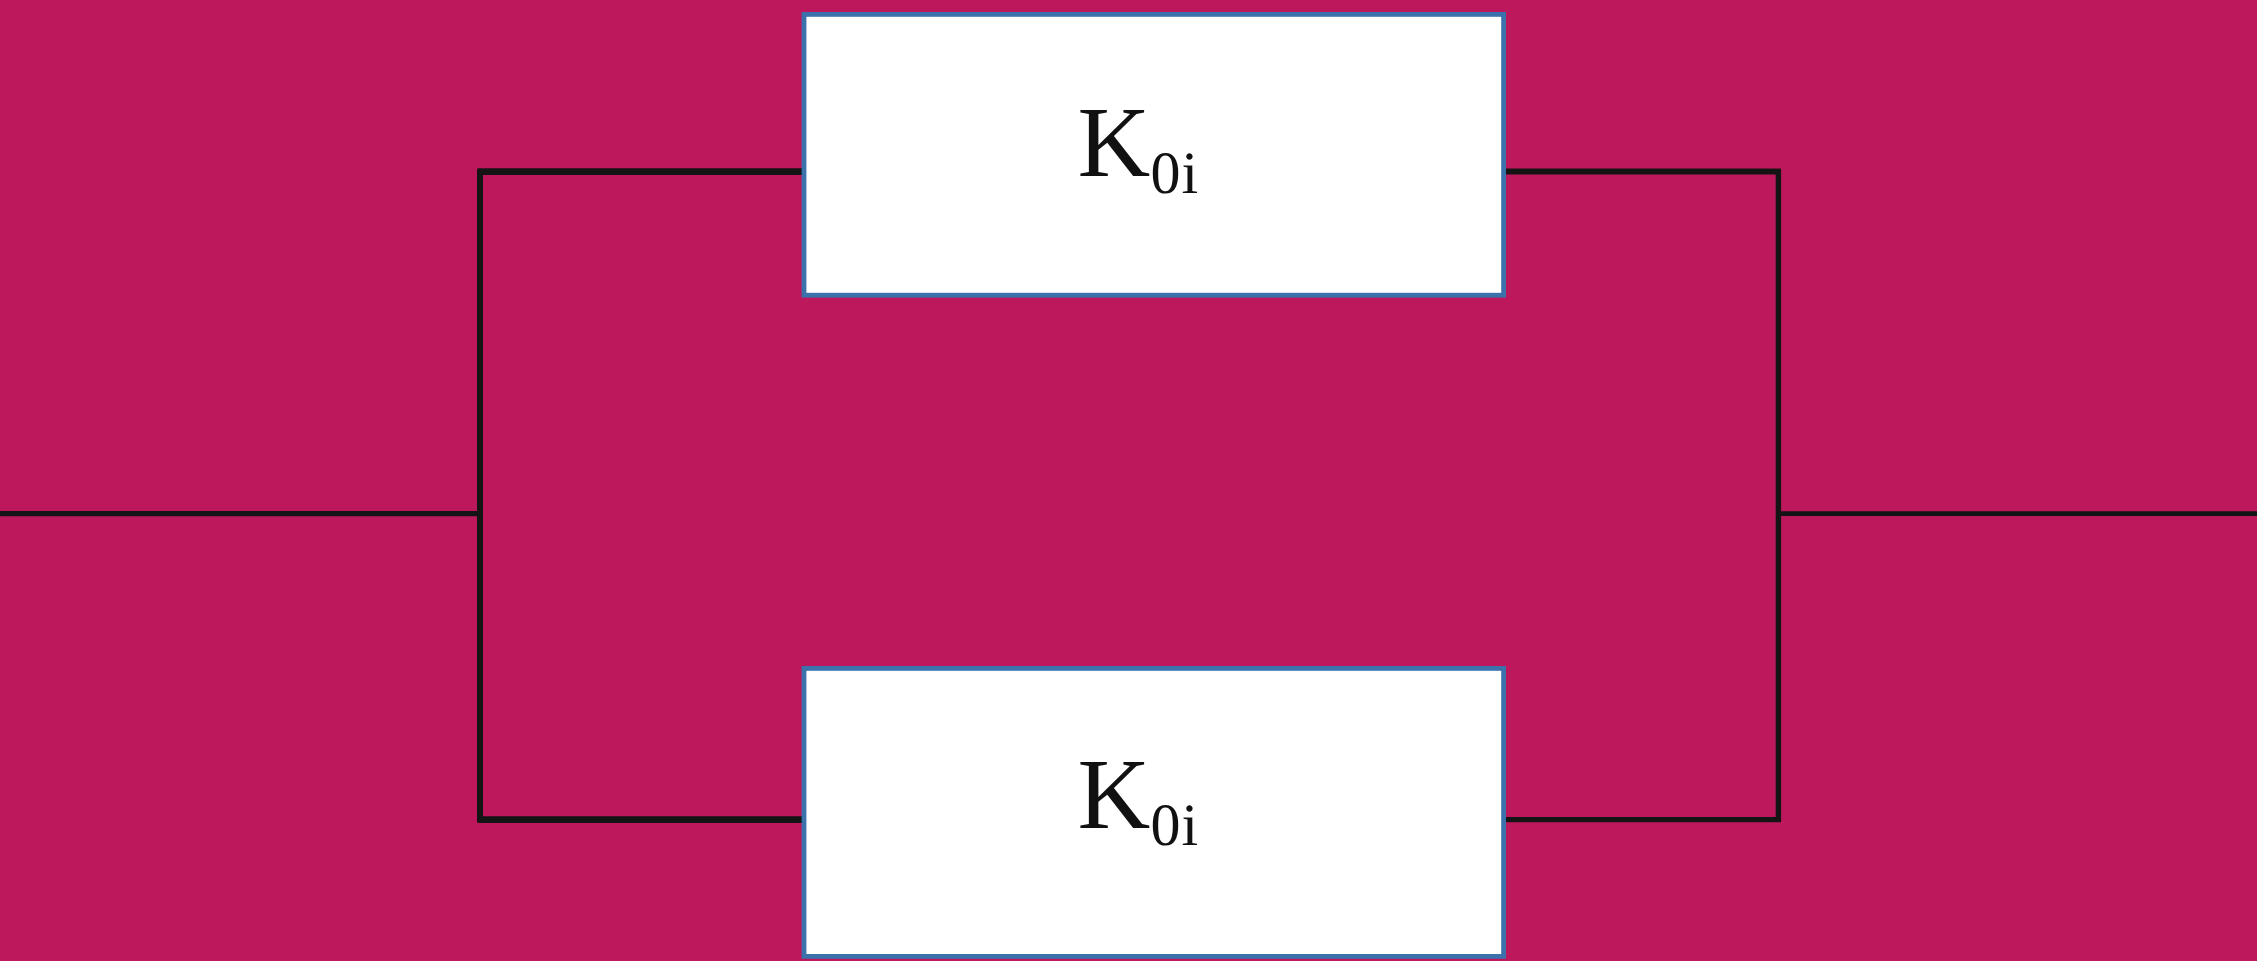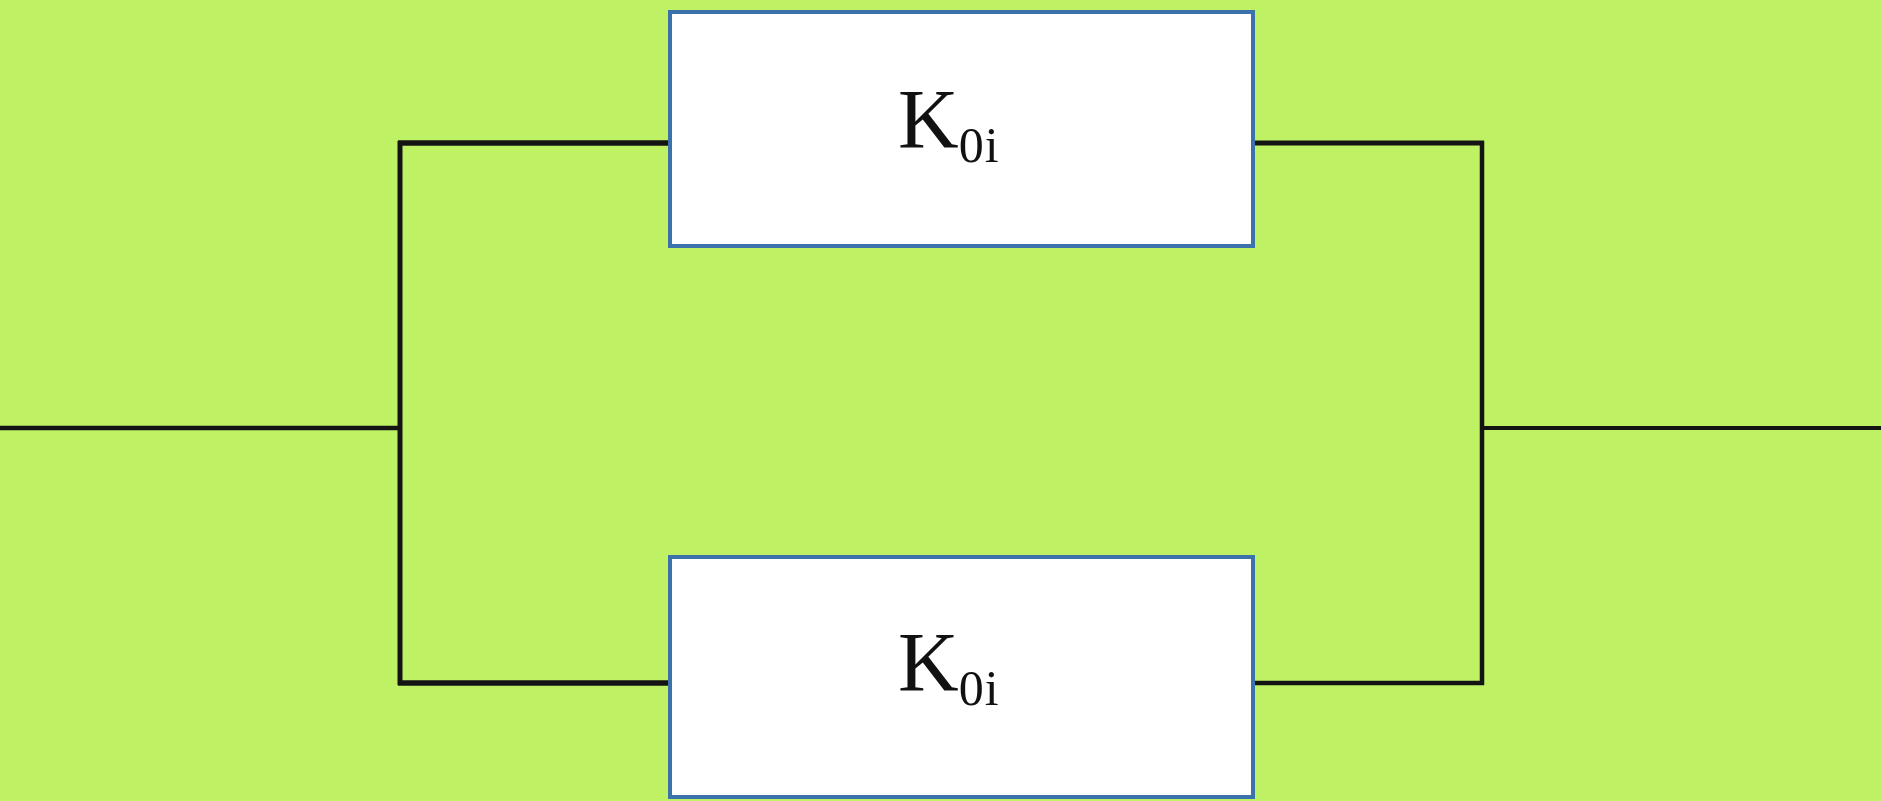--- a/index.html
+++ b/index.html
@@ -5,21 +5,21 @@
 <style>
   html, body {
     margin: 0;
     padding: 0;
     background: #ffffff;
   }
   #stage {
     position: relative;
     width: 1881px;
     height: 801px;
-    background: #bef264;
+    background: #be185d;
     overflow: hidden;
     font-family: "Liberation Serif", serif;
   }
   #diagram-svg {
     position: absolute;
     top: 0;
     left: 0;
     width: 1881px;
     height: 801px;
     display: block;

